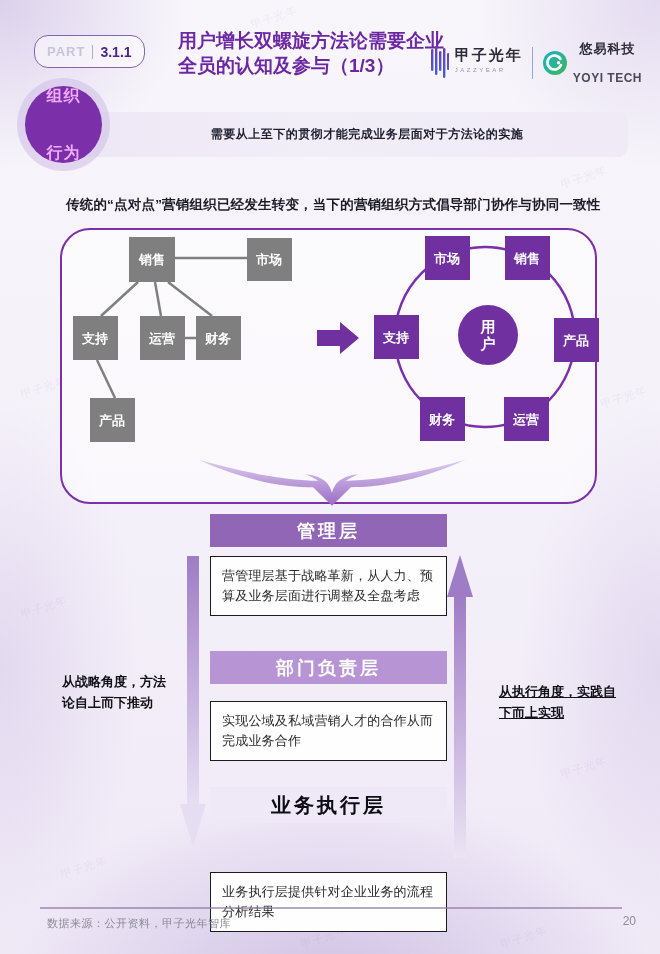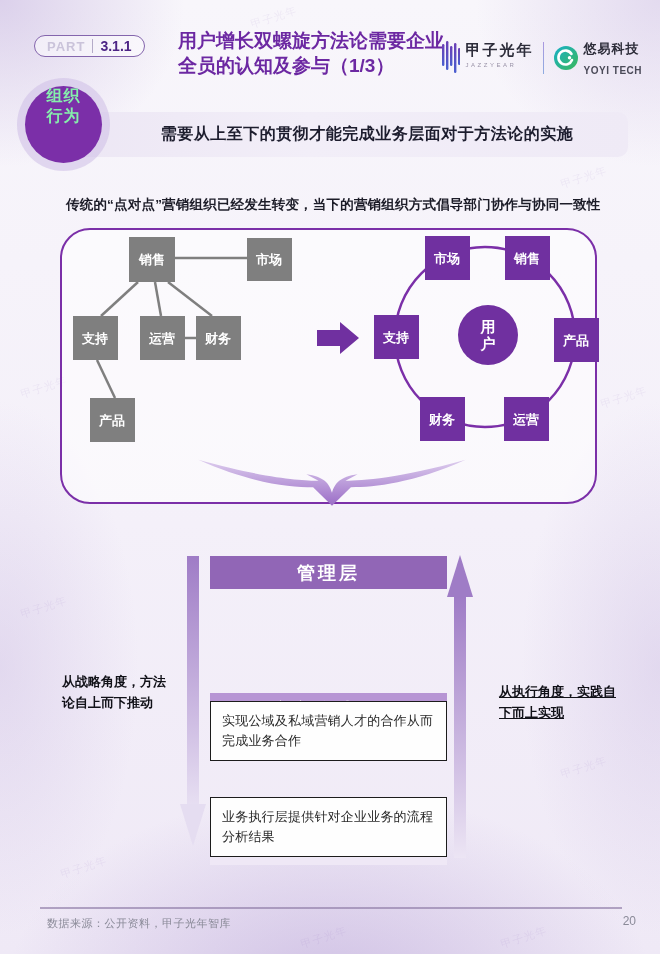--- a/index.html
+++ b/index.html
@@ -11,77 +11,77 @@
       radial-gradient(ellipse 40% 25% at 0% 0%, rgba(196,178,222,.55), transparent 70%),
       radial-gradient(ellipse 40% 25% at 100% 0%, rgba(196,178,222,.40), transparent 70%),
       radial-gradient(ellipse 70% 30% at 50% 104%, rgba(182,160,214,.55), transparent 70%),
       radial-gradient(ellipse 30% 40% at 0% 70%, rgba(196,178,222,.35), transparent 70%),
       radial-gradient(ellipse 30% 40% at 100% 70%, rgba(196,178,222,.35), transparent 70%),
       linear-gradient(180deg,#f8f6fb 0%,#f4f0f9 55%,#efe9f6 100%);
   }
   .wm{ position:absolute; font-size:11px; color:#7a4fb0; opacity:.08; transform:rotate(-18deg); white-space:nowrap; letter-spacing:1px;}
   
   .part-badge{
-    position:absolute; left:34px; top:35px; height:22px; display:flex; align-items:center;
+    position:absolute; left:34px; top:35px; height:33px; display:flex; align-items:center;
     border:1.5px solid #8465ad; border-radius:14px; padding:8px 12px; gap:7px; background:rgba(255,255,255,.5);
   }
   .part-word{ font-size:13px; font-weight:bold; letter-spacing:1px; color:#cac3da; }
   .part-div{ width:1px; height:14px; background:#b4abc8; }
   .part-num{ font-size:14px; font-weight:bold; color:#4d2585; }
   .title{
     position:absolute; left:178px; top:28px; width:272px; text-align:left;
     font-size:19px; font-weight:bold; color:#6c28a2; line-height:1.32;
   }
   .logos{ position:absolute; right:18px; top:40px; display:flex; align-items:center; gap:9px; }
   .logo-jz{ display:flex; align-items:flex-start; gap:6px; }
   .logo-jz-text .cn{ font-size:15px; font-weight:bold; color:#2d2d3a; letter-spacing:2px; }
   .logo-jz-text .en{ font-size:6px; color:#9a93a8; letter-spacing:2.5px; margin-top:2px; }
   .logo-div{ width:1px; height:32px; background:linear-gradient(#7a5fd0,#4a7fd0); opacity:.6; }
-  .logo-yy{ display:flex; align-items:center; gap:5px; }
+  .logo-yy{ display:flex; align-items:center; gap:5px;text-align:center; }
   .logo-yy-text .cn{ font-size:13px; font-weight:bold; color:#2d2d3a; letter-spacing:1px; }
-  .logo-yy-text .en{ font-size:10px; font-weight:bold; color:#4a4a58; letter-spacing:.5px; margin-top:7px; }
+  .logo-yy-text .en{ font-size:12px; font-weight:bold; color:#4a4a58; letter-spacing:.5px; margin-top:13px; }
   
   .sec-bar{
     position:absolute; left:48px; top:112px; width:580px; height:45px; border-radius:10px;
     background:linear-gradient(90deg,#ece6f4 0%,#f2eef8 45%,#efeaf6 100%);
     display:flex; align-items:center; justify-content:center; padding-left:58px;
   }
-  .sec-bar-text{ font-size:16px; font-weight:bold; color:#1d1d2e; letter-spacing:.5px;}
+  .sec-bar-text{ font-size:12px; font-weight:bold; color:#1d1d2e; letter-spacing:.5px;}
   .sec-badge{
     position:absolute; left:25px; top:86px; width:77px; height:77px; border-radius:50%;
     background:#7b2fa8; box-shadow:0 0 0 8px rgba(206,190,229,.55);
-    display:flex; flex-direction:column; align-items:center; justify-content:flex-start;
-    color:#86efac; font-weight:bold; font-size:16px; line-height:1.25; letter-spacing:1px;
+    display:flex; flex-direction:column; align-items:center; justify-content:space-between;
+    color:#f0abfc; font-weight:bold; font-size:16px; line-height:1.25; letter-spacing:1px;
   }
   .subtitle{ position:absolute; left:66px; top:196px; font-size:13.5px; font-weight:bold; color:#1c1c28; letter-spacing:.2px;}
   
   .org-box{
     position:absolute; left:60px; top:228px; width:537px; height:276px;
     border:2.5px solid #7b2fa8; border-radius:30px; background:rgba(255,255,255,.55);
   }
   .org-box svg{ position:absolute; left:0; top:0; }
   .svgtext{ font-family:"Liberation Sans","DejaVu Sans",sans-serif; font-size:13px; font-weight:bold; fill:#ffffff; text-anchor:middle; }
   .svgtext-big{ font-family:"Liberation Sans","DejaVu Sans",sans-serif; font-size:15px; font-weight:bold; fill:#ffffff; text-anchor:middle; }
   
   .swoosh{ position:absolute; left:197px; top:459px; }
   
   .layer-bar{
     position:absolute; left:210px; width:237px; height:33px;
     display:flex; align-items:center; justify-content:center;
-    color:#fff; font-size:18px; font-weight:bold; letter-spacing:3px;margin-top:42px;
+    color:#fff; font-size:18px; font-weight:bold; letter-spacing:3px;
   }
   .bar-1{ top:514px; background:#9166b6; }
   .bar-2{ top:651px; background:#b795d4; }
   .bar-3{ top:787px; height:36px; background:#efe8f6; color:#0d0d16; font-size:20px;text-align:right; }
   .layer-desc{
     position:absolute; left:210px; width:237px; min-height:58px;
     border:1.5px solid #1c1c1c; background:#fefefe; padding:9px 11px;
     font-size:13px; color:#2a2a2a; line-height:1.55; font-weight:500; letter-spacing:.2px;
   }
-  .desc-1{ top:556px; } .desc-2{ top:695px;margin-top:6px; } .desc-3{ top:797px; }
+  .desc-1{ top:556px; } .desc-2{ top:695px;margin-top:6px; } .desc-3{ top:872px; }
   .side-arrow{ position:absolute; }
   .arrow-left{ left:180px; top:556px; }
   .arrow-right{ left:447px; top:555px; }
   .side-label{ position:absolute; font-size:13px; font-weight:bold; color:#111118; line-height:1.6; }
   .label-left{ left:62px; top:672px; width:112px; }
   .label-right{ left:499px; top:682px; width:122px;text-decoration:underline; }
   
   .foot-line{ position:absolute; left:40px; top:907px; width:582px; height:2px; background:#8d7ba6; opacity:.65; }
   .foot-src{ position:absolute; left:47px; top:916px; font-size:11px; color:#8a8a98; letter-spacing:.5px;text-align:center; }
   .foot-page{ position:absolute; right:24px; top:914px; font-size:12px; color:#8a8a98; }
@@ -237,20 +237,21 @@
         <linearGradient id="gar" x1="0" y1="0" x2="0" y2="1">
       <stop offset="0" stop-color="#9f7cc6"></stop>
           <stop offset="1" stop-color="#ece5f4"></stop>
     </linearGradient>
       </defs>
     <polygon points="0,42 13,0 26,42" fill="#9f7cc6"></polygon>
     <rect x="7" y="42" width="12" height="261" fill="url(#gar)"></rect>
   </svg>
 
   <div class="layer-bar bar-1">管理层</div>
+  <div class="layer-desc desc-1">营管理层基于战略革新，从人力、预算及业务层面进行调整及全盘考虑</div>
 
   <div class="layer-bar bar-2">部门负责层</div>
   <div class="layer-desc desc-2">实现公域及私域营销人才的合作从而完成业务合作</div>
 
   <div class="layer-bar bar-3">业务执行层</div>
   <div class="layer-desc desc-3">业务执行层提供针对企业业务的流程分析结果</div>
 
   <div class="side-label label-left">从战略角度，方法论自上而下推动</div>
   <div class="side-label label-right">从执行角度，实践自下而上实现</div>
 

